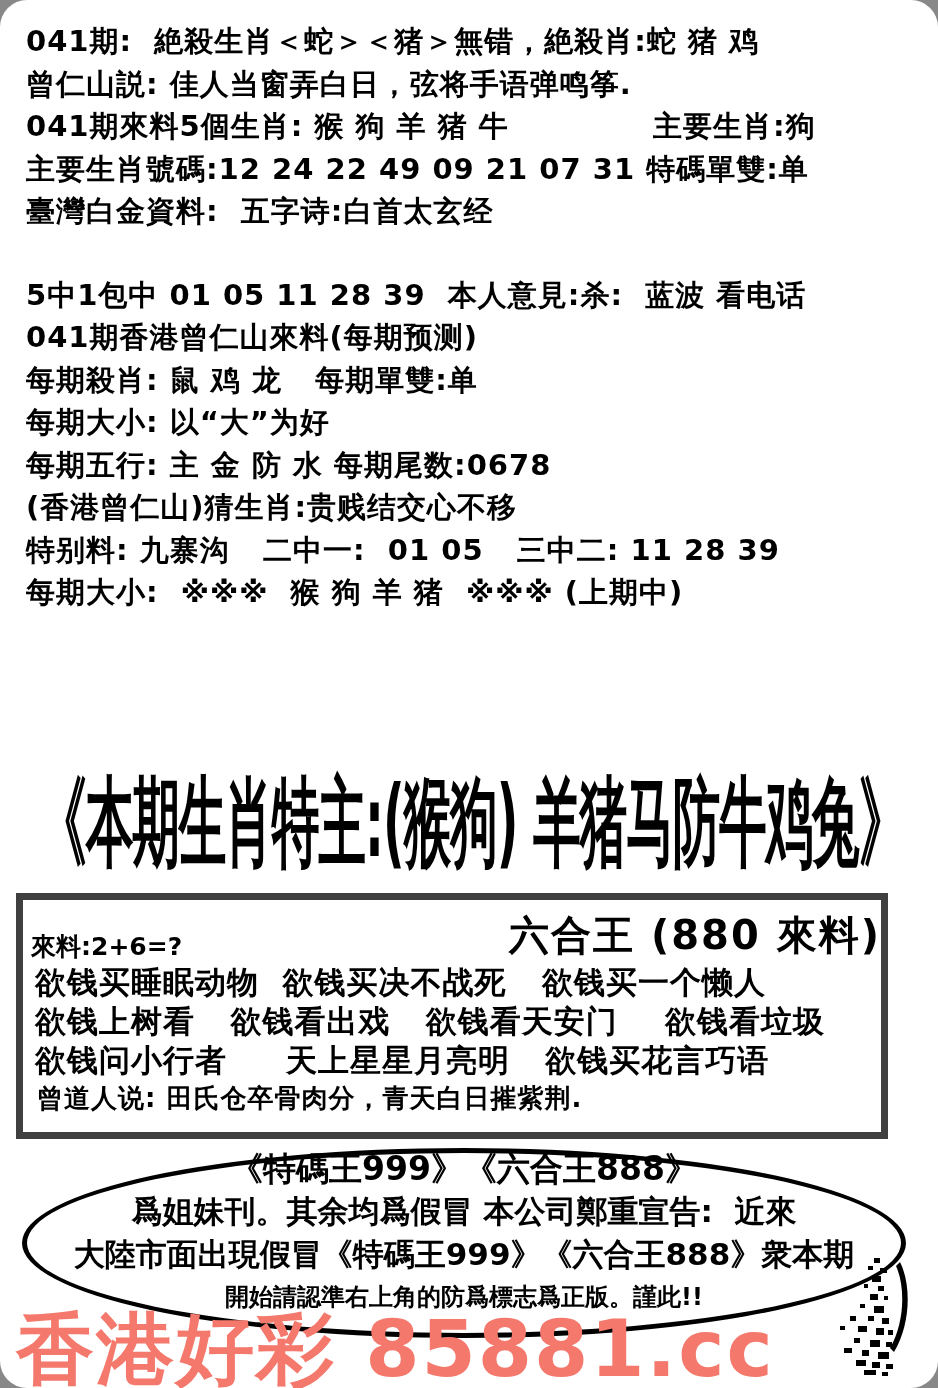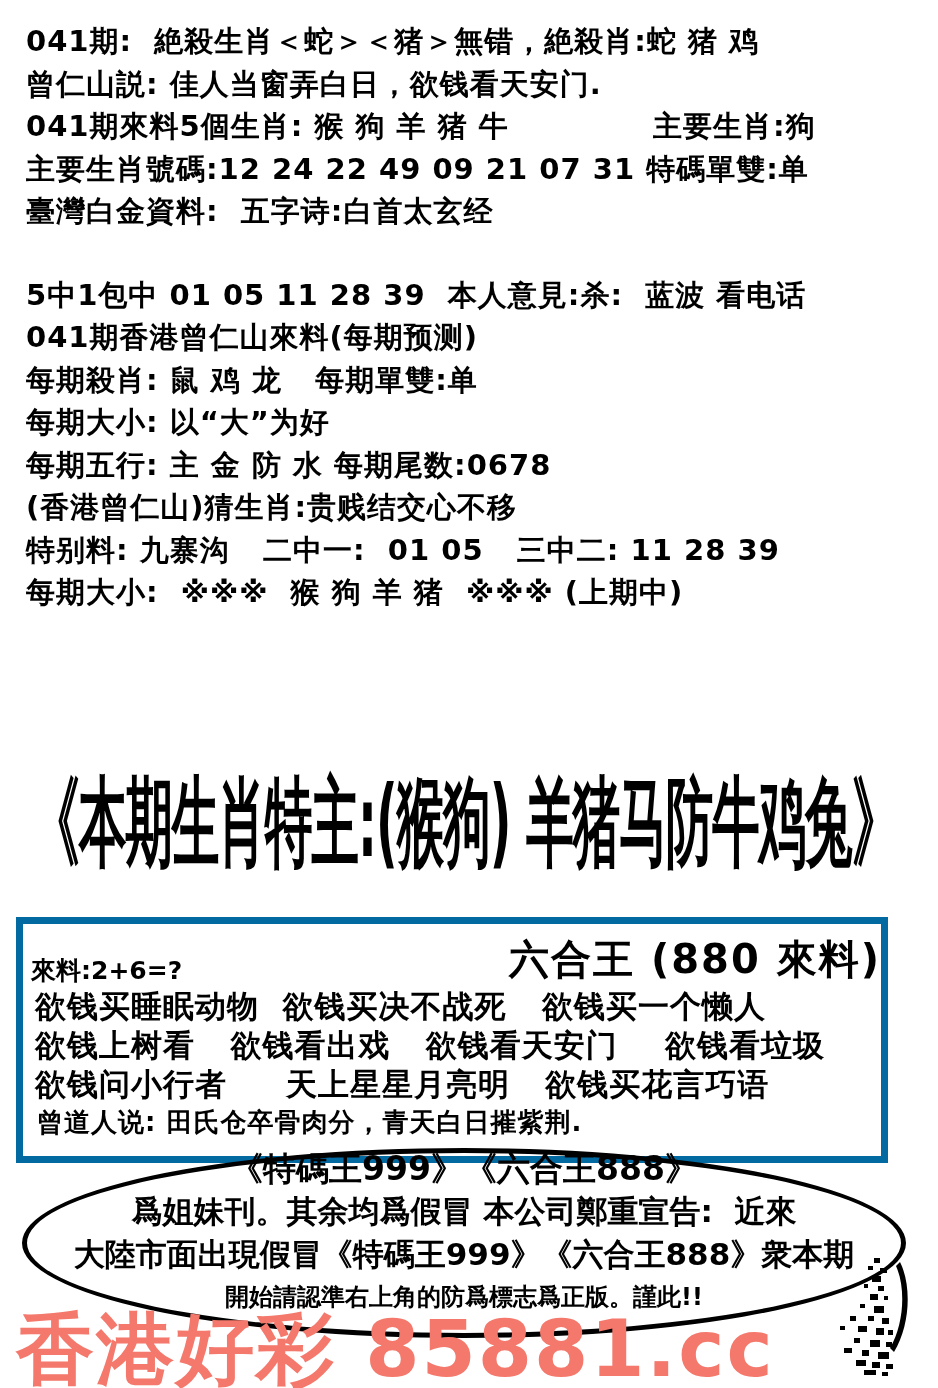--- a/index.html
+++ b/index.html
@@ -4,54 +4,54 @@
 <style>
   html,body{margin:0;padding:0;background:#888;}
   .page{
     position:relative;
     width:938px;height:1388px;
     margin:0 auto;
     background:#ffffff;
     overflow:hidden;
     font-family:"DejaVu Sans","Liberation Sans",sans-serif;
     color:#000;
+    border-radius:27px;
   }
   
   .top-section{
     position:absolute;left:26px;top:20px;right:8px;
   }
   .tline{
     white-space:pre-wrap;
     font-weight:bold;
     font-size:29px;
     line-height:42.5px;
     letter-spacing:1px;
   }
   .tline.gap-before{margin-top:41px;}
 
   
   .banner{
     position:absolute;left:0;top:758px;width:938px;
-    text-align:left;
+    text-align:right;
   }
   .banner > span{
     display:inline-block;
     font-size:51px;
     font-weight:bold;
     white-space:nowrap;
     transform:scale(0.93,1.92);
     transform-origin:top center;
     letter-spacing:-1px;
   }
 
   
   .main-box{
     position:absolute;left:16px;top:893px;width:858px;height:232px;
-    border:7px solid #0369a1;
-    margin-top:24px;
+    border:7px solid #404040;
   }
   .box-corner-note{
     position:absolute;left:8px;top:30px;
     font-size:25px;font-weight:bold;white-space:pre;
   }
   .box-title{
     text-align:right;
     font-size:40px;font-weight:bold;
     margin-top:8px;
     letter-spacing:2px;
@@ -97,21 +97,21 @@
     z-index:5;
   }
 </style>
 </head>
 <body>
 
 <div class="page" style="background: rgb(255, 255, 255);">
 
   <div class="top-section">
     <div class="tline">041期:  絶殺生肖＜蛇＞＜猪＞無错，絶殺肖:蛇 猪 鸡</div>
-    <div class="tline">曾仁山説: 佳人当窗弄白日，欲钱看天安门.</div>
+    <div class="tline">曾仁山説: 佳人当窗弄白日，弦将手语弹鸣筝.</div>
     <div class="tline">041期來料5個生肖: 猴 狗 羊 猪 牛             主要生肖:狗</div>
     <div class="tline">主要生肖號碼:12 24 22 49 09 21 07 31 特碼單雙:单</div>
     <div class="tline">臺灣白金資料:  五字诗:白首太玄经</div>
     <div class="tline gap-before">5中1包中 01 05 11 28 39  本人意見:杀:  蓝波 看电话</div>
     <div class="tline">041期香港曾仁山來料(每期预测)</div>
     <div class="tline">每期殺肖: 鼠 鸡 龙   每期單雙:单</div>
     <div class="tline">每期大小: 以“大”为好</div>
     <div class="tline">每期五行: 主 金 防 水 每期尾数:0678</div>
     <div class="tline">(香港曾仁山)猜生肖:贵贱结交心不移</div>
     <div class="tline">特别料: 九寨沟   二中一:  01 05   三中二: 11 28 39</div>

